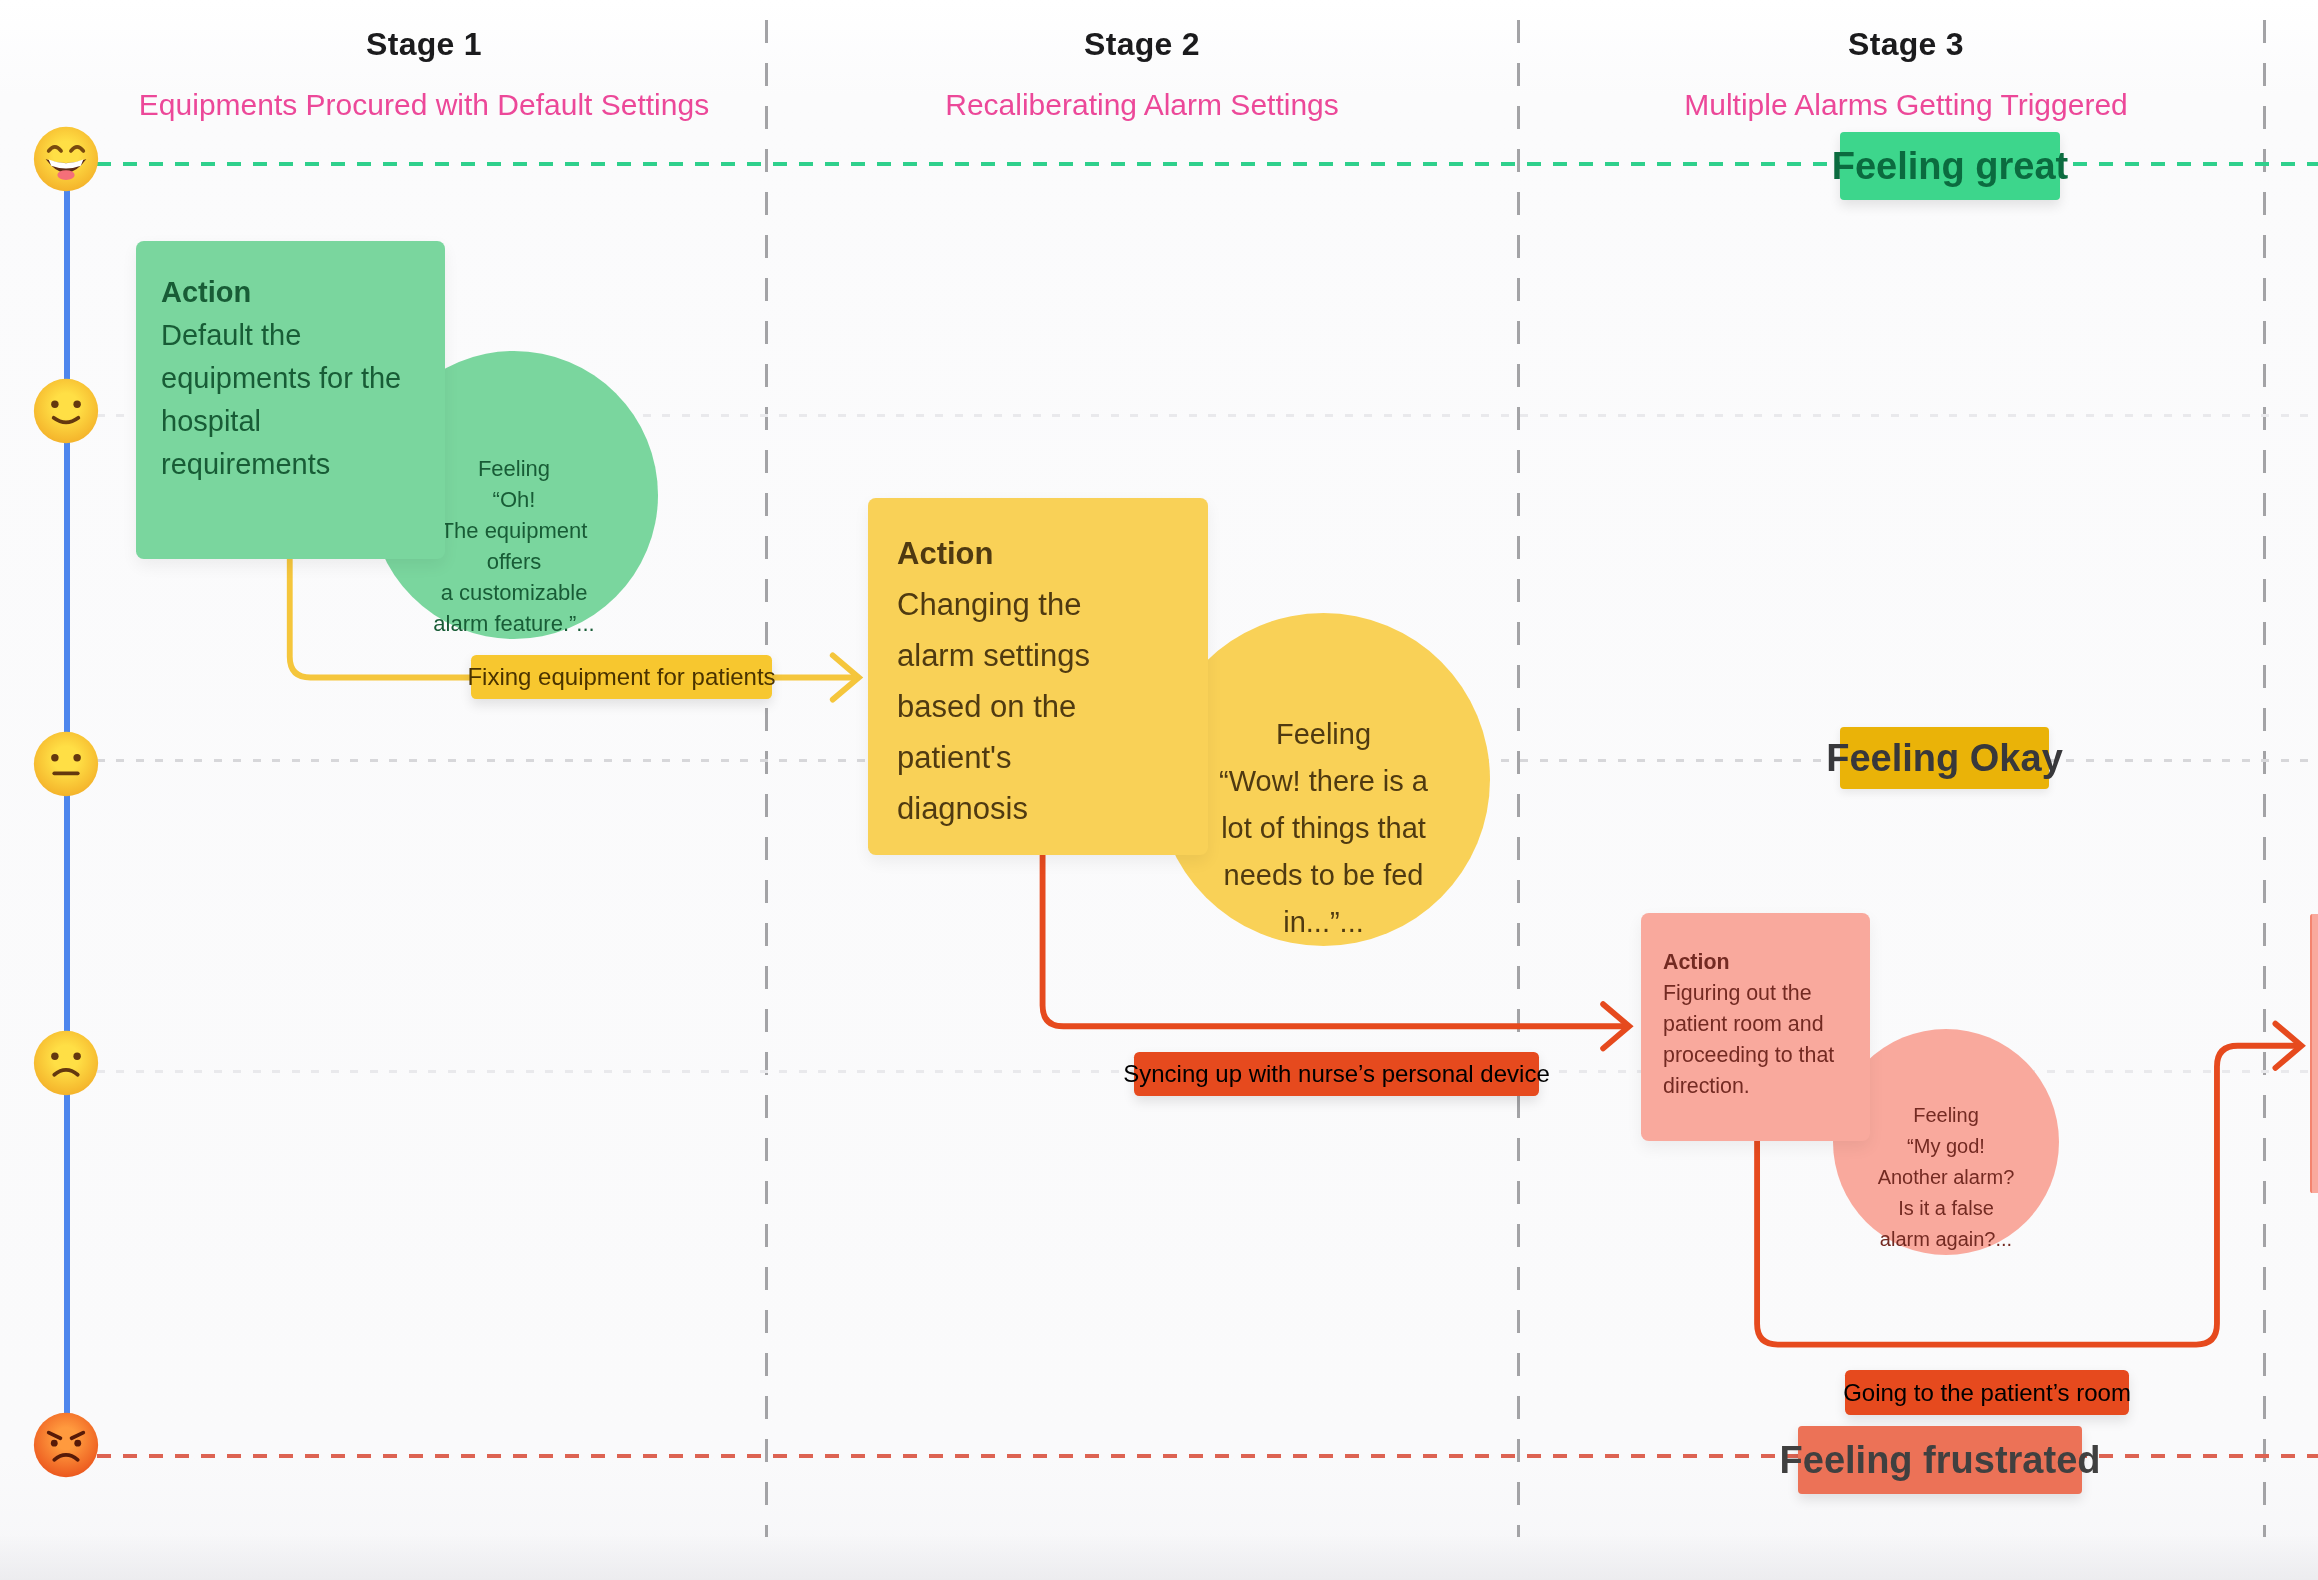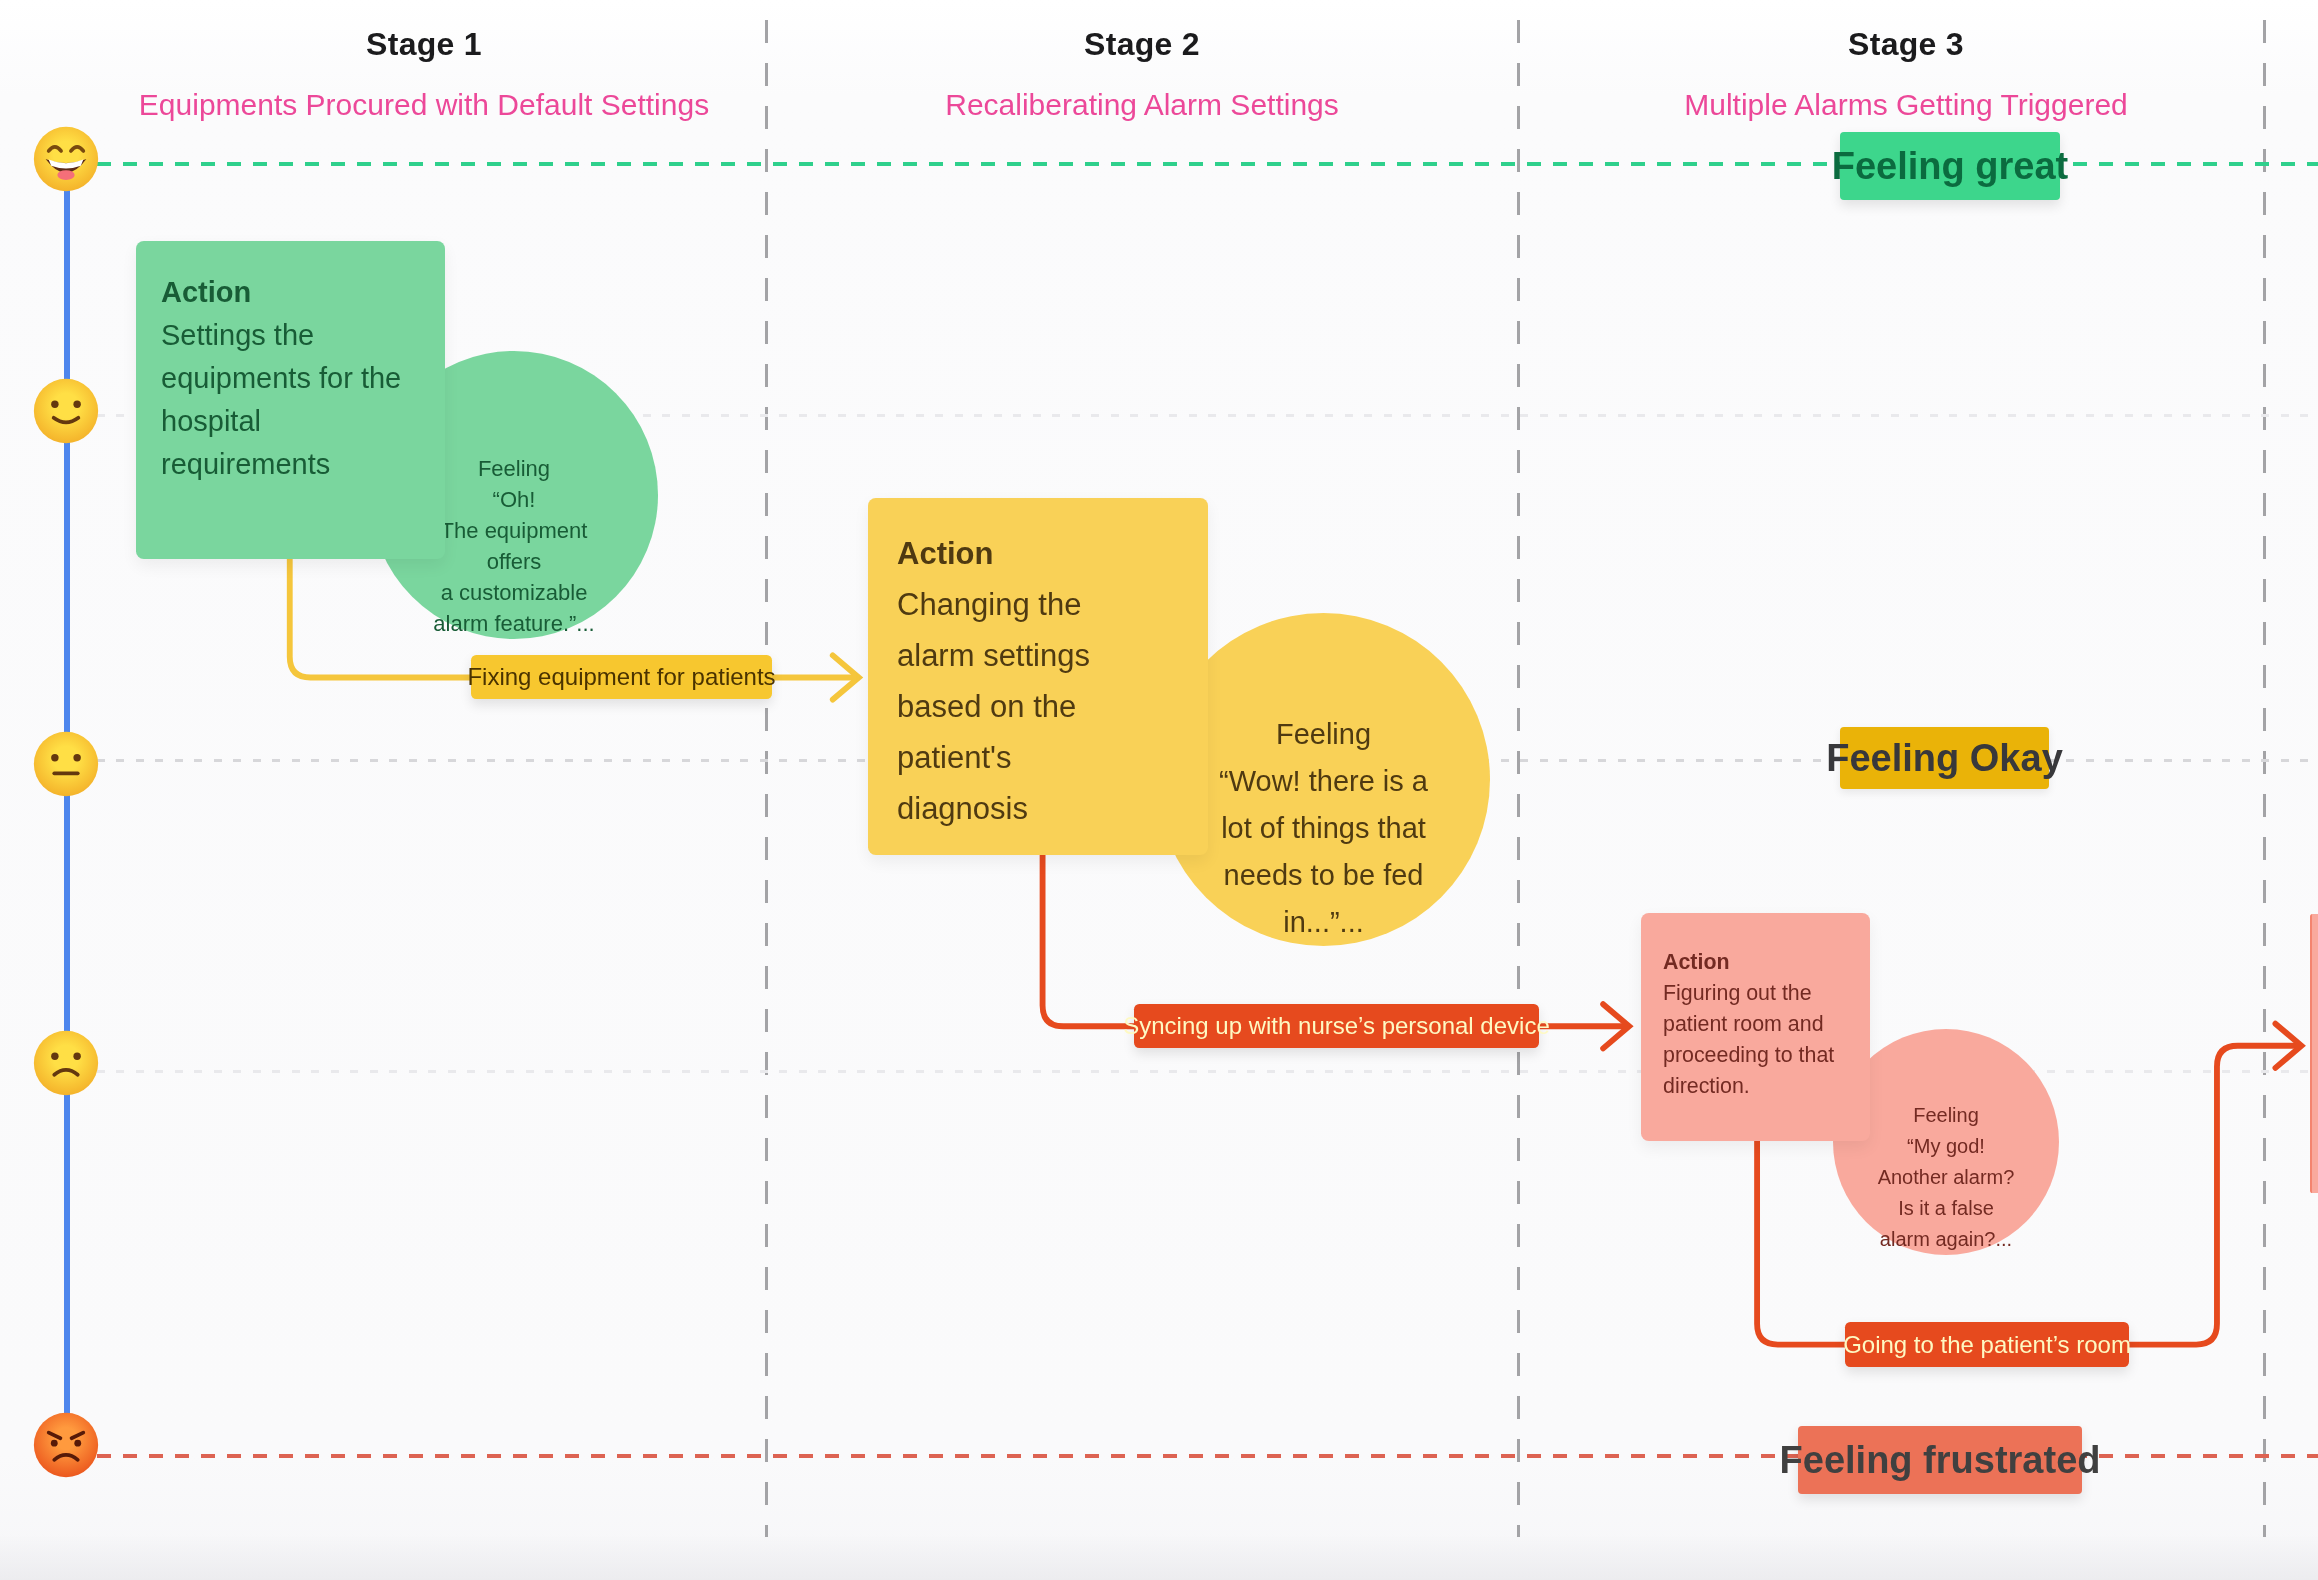--- a/index.html
+++ b/index.html
@@ -40,21 +40,21 @@
   .c-pink{background:#f9a99d;color:#732a22;}
   
   .badge{display:flex;align-items:center;justify-content:center;white-space:nowrap;z-index:6;
          box-shadow:0 5.2px 11.7px rgba(0,0,0,.10);}
   .badge-mood{border-radius:4px;font-size:38px;font-weight:bold;}
   .badge-conn{border-radius:5.2px;font-size:24px;}
   .bg-greenbadge{background:#3dd68c;color:#0b6b3f;}
   .bg-graybadge{background:#eab308;color:#38383b;box-shadow:0 3.9px 9px rgba(0,0,0,.08);}
   .bg-salmonbadge{background:#ec7257;color:#404040;}
   .bg-yellowbadge{background:#f7c72f;color:#4a3300;margin-left:47px;}
-  .bg-redbadge{background:#e64a1e;color:#fef9c3;}
+  .bg-redbadge{background:#e64a1e;color:#000000;margin-top:48px;}
   
   #connectors{left:0;top:0;z-index:3;pointer-events:none;}
   
   .edge-card{left:2310px;top:914px;width:9px;height:279px;background:#f9a99d;
              border-left:2.6px solid #f4846f;border-radius:2.6px 0 0 2.6px;z-index:5;}
   .footer-band{left:0;right:0;bottom:0;height:47px;z-index:0;
                background:linear-gradient(180deg,rgba(240,240,243,0),#ececef);}
 </style>
 </head>
 <body>
@@ -181,21 +181,21 @@
       <div>The equipment</div>
       <div>offers</div>
       <div>a customizable</div>
       <div>alarm feature.”...</div>
     </div>
 </div>
 <div class="abs card c-green nowrap" style="left:136px;top:241px;width:309px;height:318px;padding:0;font-size:29px;line-height:43px">
   <div style="padding:30px 0 0 25px">
     <div class="heading">Action</div>
     <div>
-        <div>Settings the</div>
+        <div>Default the</div>
         <div>equipments for the</div>
         <div>hospital</div>
         <div>requirements</div>
       </div>
   </div>
 </div>
 
 <div class="abs bubble c-yellow nowrap" style="left:1157px;top:613px;width:333px;height:333px;font-size:29px;line-height:47px">
   <div class="heading">Feeling</div>
   <div>

